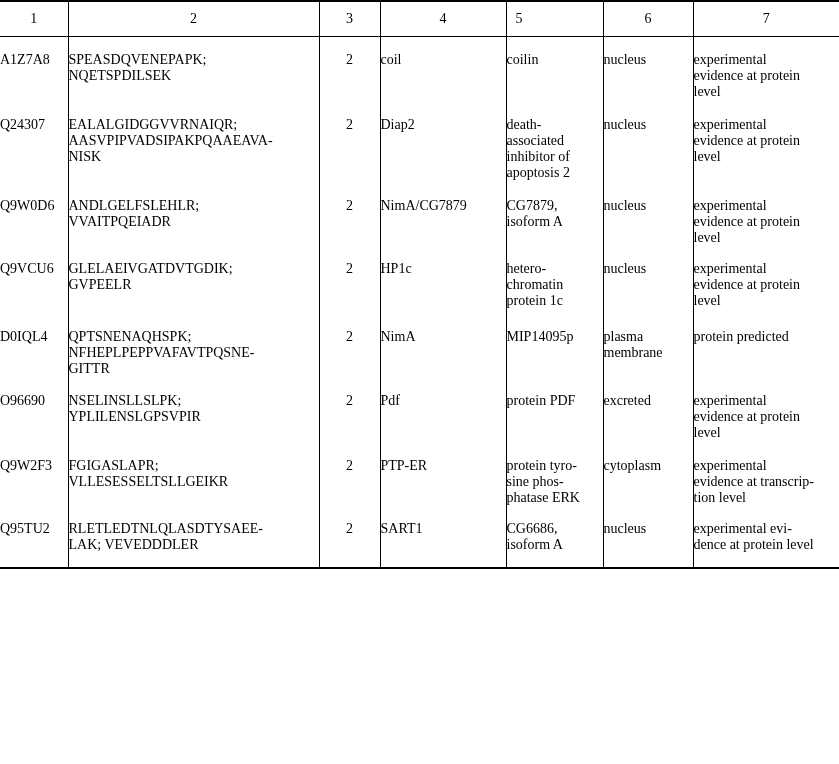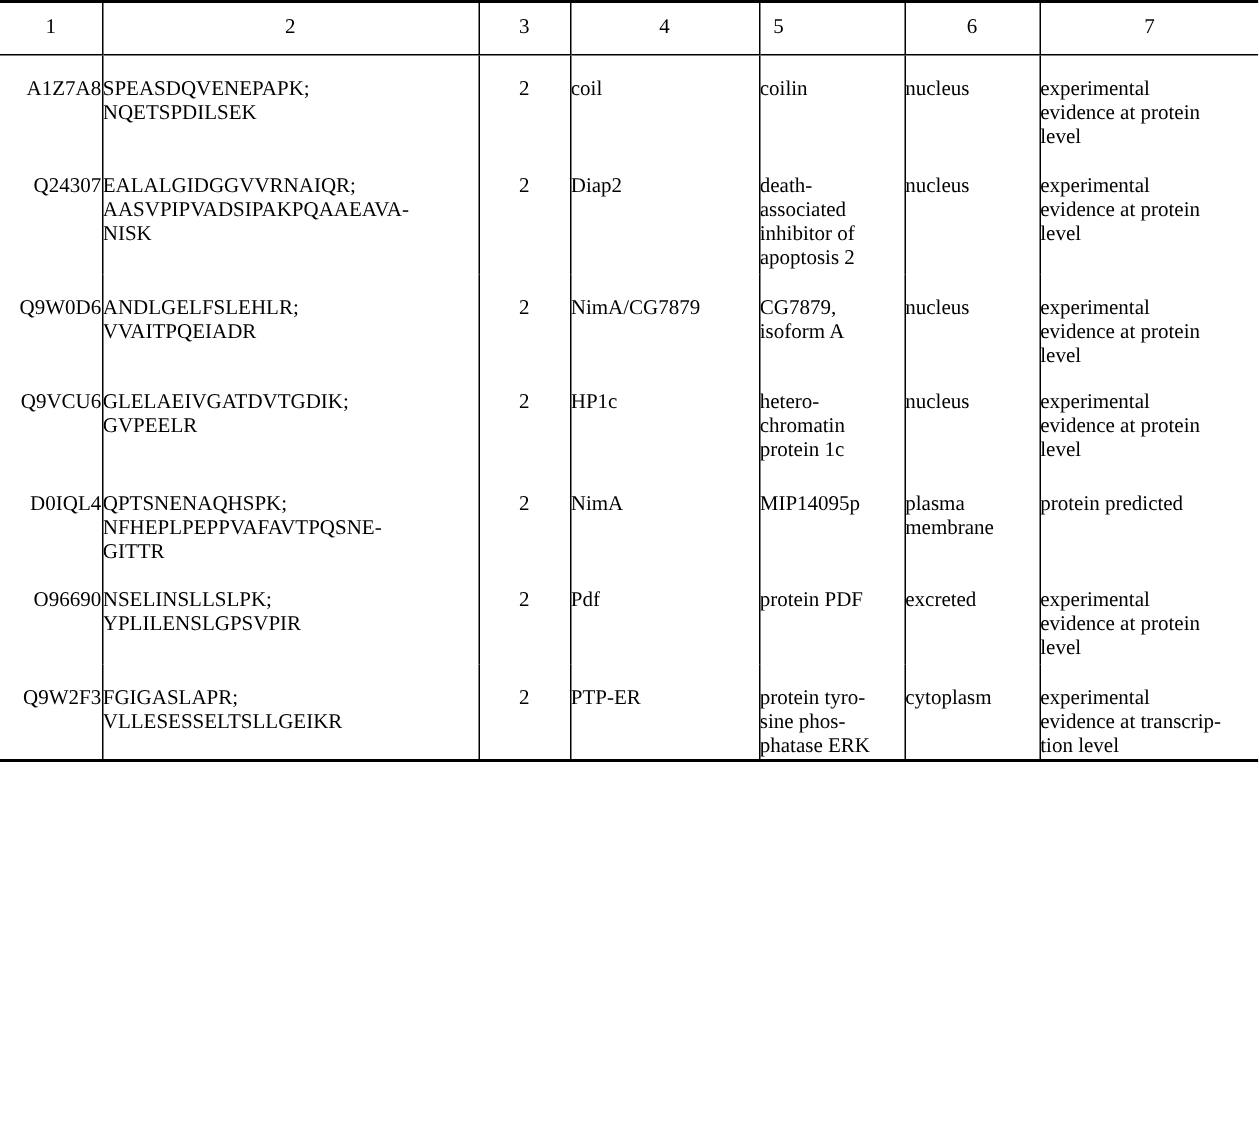--- a/index.html
+++ b/index.html
@@ -46,21 +46,21 @@
   }
   table.data-table thead th.hdr-left {
     text-align: left;
     padding-left: 9px;
   }
   
   table.data-table tbody td {
     padding-top: 15px;
     white-space: pre-line;
   }
-  td.c-id        { padding-left: 3px; text-align: right;  }
+  td.c-id        { padding-left: 3px;  }
   td.c-peptides  { padding-left: 8px;  }
   td.c-count     { text-align: center; }
   td.c-gene      { padding-left: 8px; }
   td.c-protein   { padding-left: 8px; font-family: Liberation Serif, serif;  }
   td.c-loc       { padding-left: 8px;  }
   td.c-evidence  { padding-left: 8px; padding-right: 4px; margin-left: 44px; }
 </style>
 </head>
 <body>
 
@@ -173,15 +173,27 @@
         <td class="c-count">2</td>
         <td class="c-gene">PTP-ER</td>
         <td class="c-protein">protein tyro-
 sine phos-
 phatase ERK</td>
         <td class="c-loc">cytoplasm</td>
         <td class="c-evidence">experimental
 evidence at transcrip-
 tion level</td>
       </tr>
+      <tr style="height:62px">
+        <td class="c-id">Q95TU2</td>
+        <td class="c-peptides">RLETLEDTNLQLASDTYSAEE-
+LAK; VEVEDDDLER</td>
+        <td class="c-count">2</td>
+        <td class="c-gene">SART1</td>
+        <td class="c-protein">CG6686,
+isoform A</td>
+        <td class="c-loc">nucleus</td>
+        <td class="c-evidence">experimental evi-
+dence at protein level</td>
+      </tr>
     </tbody>
   </table>
 </div>
 
 </body></html>

